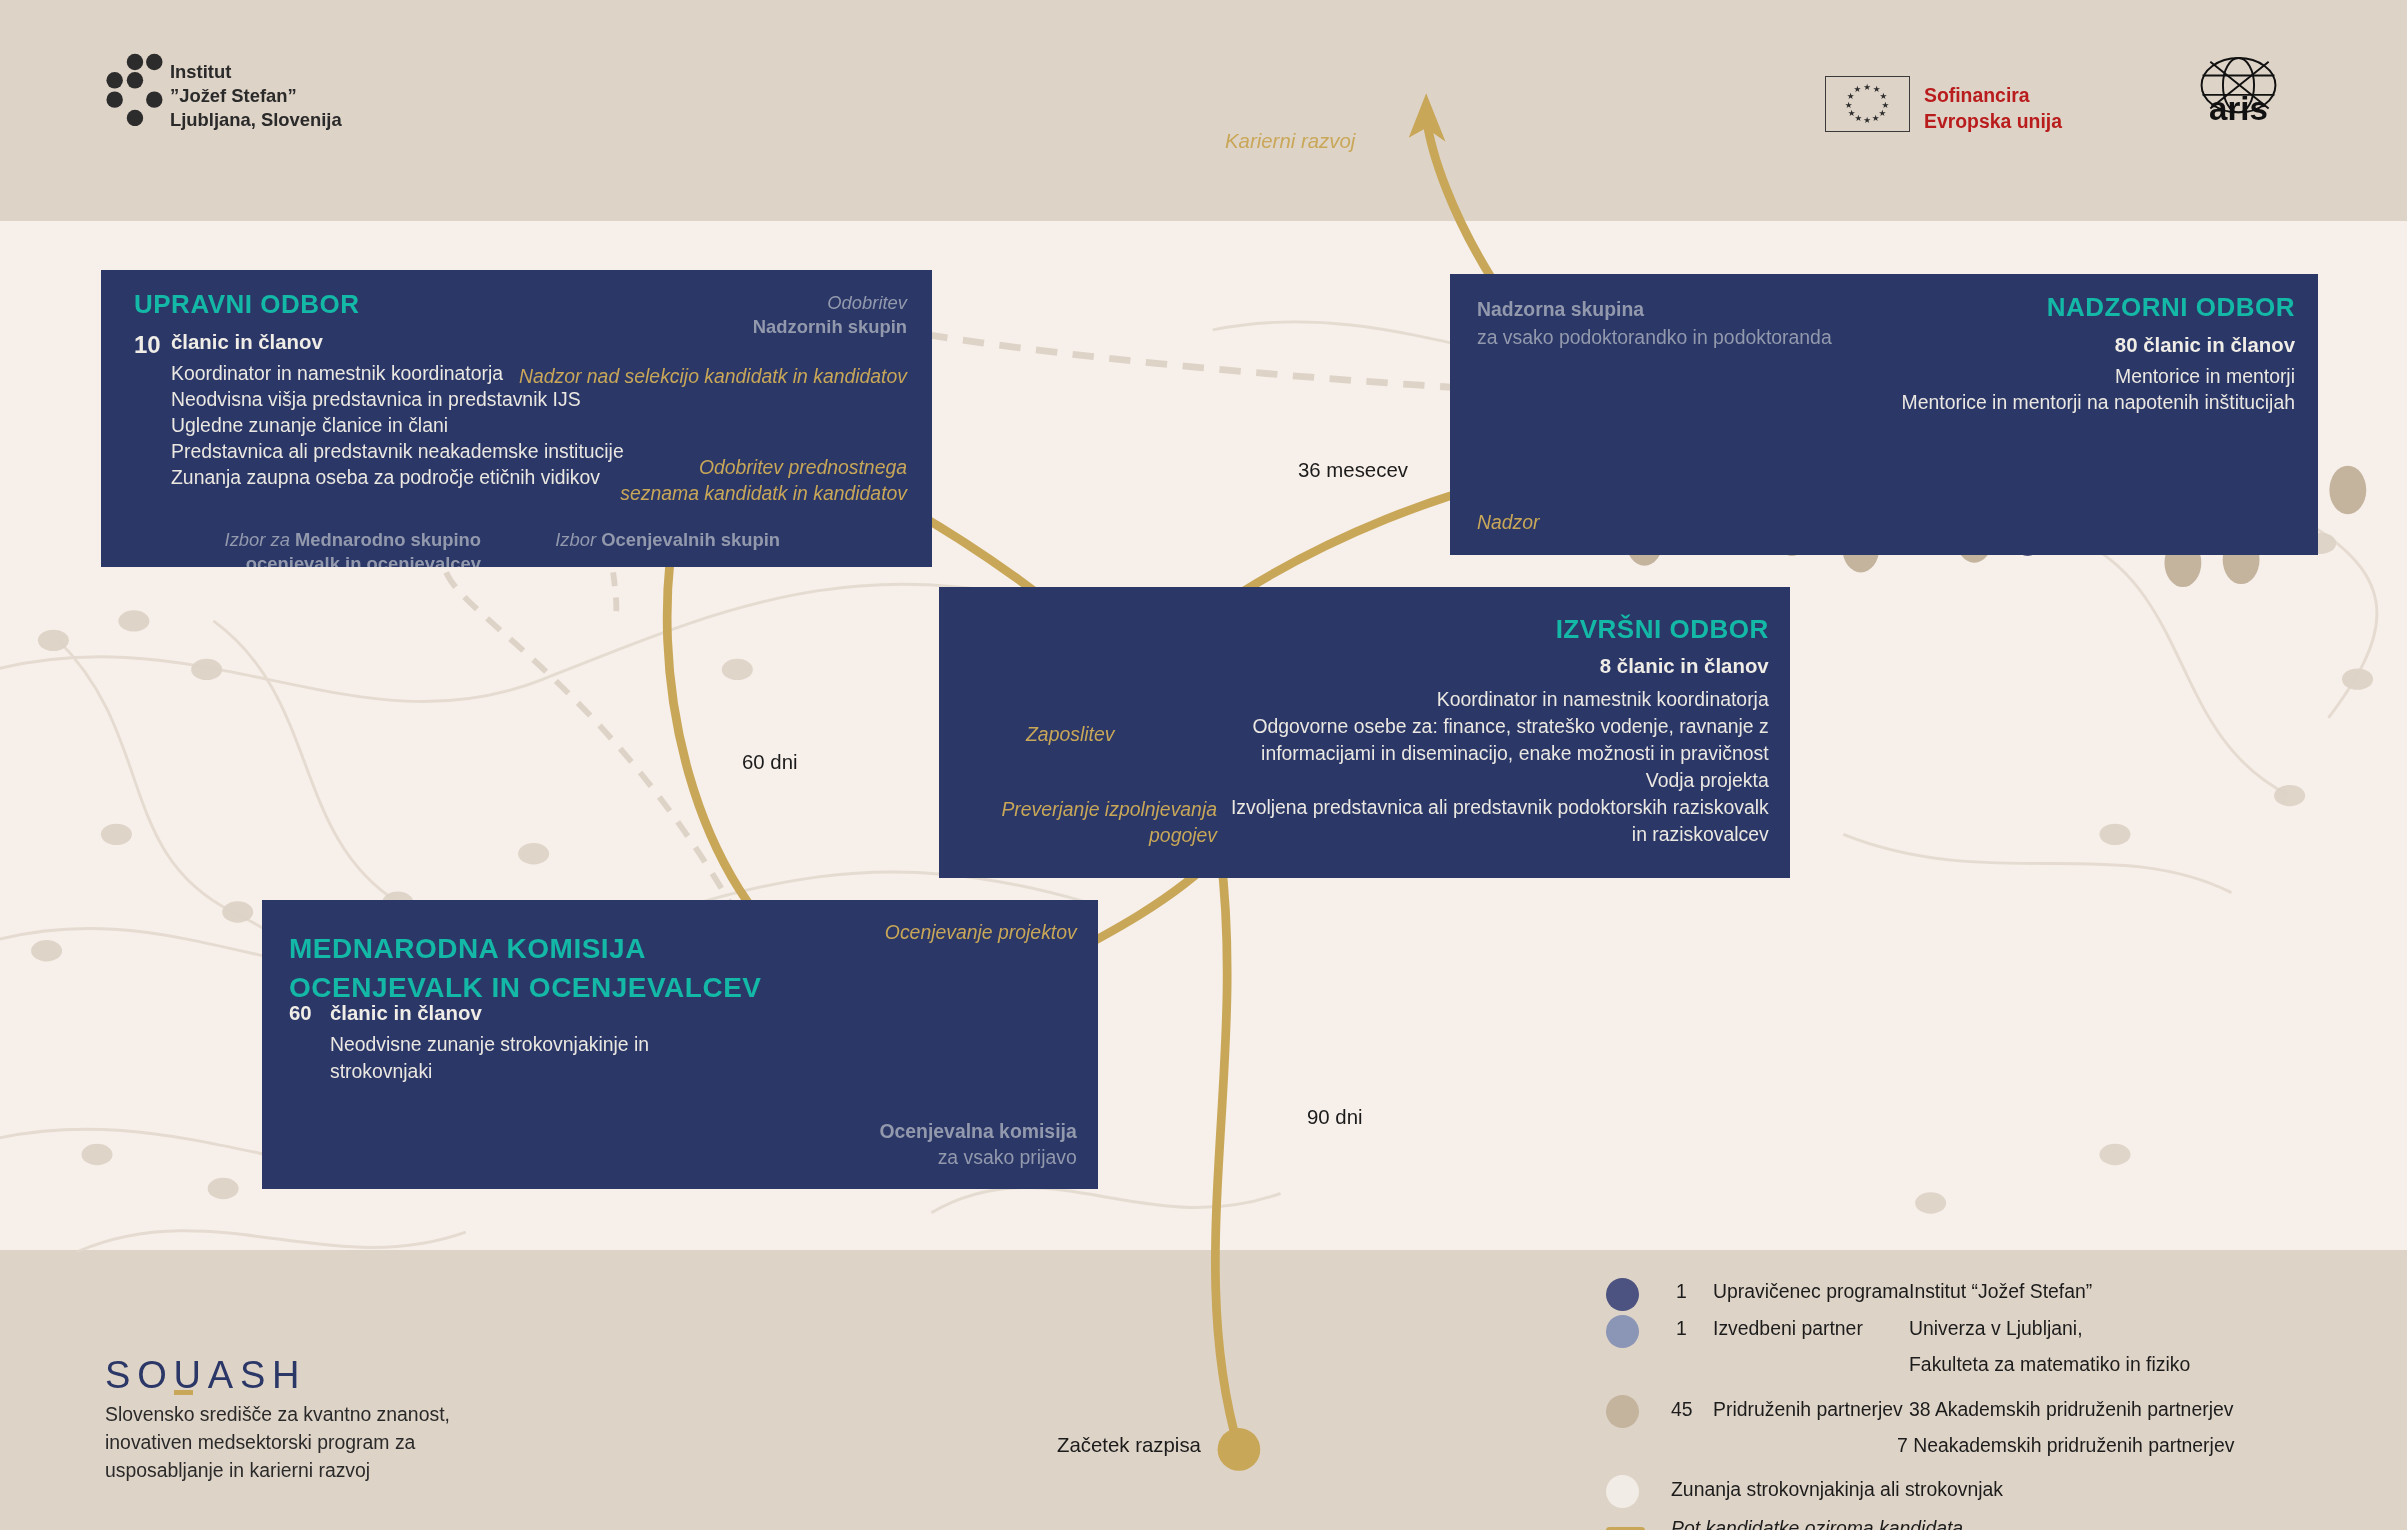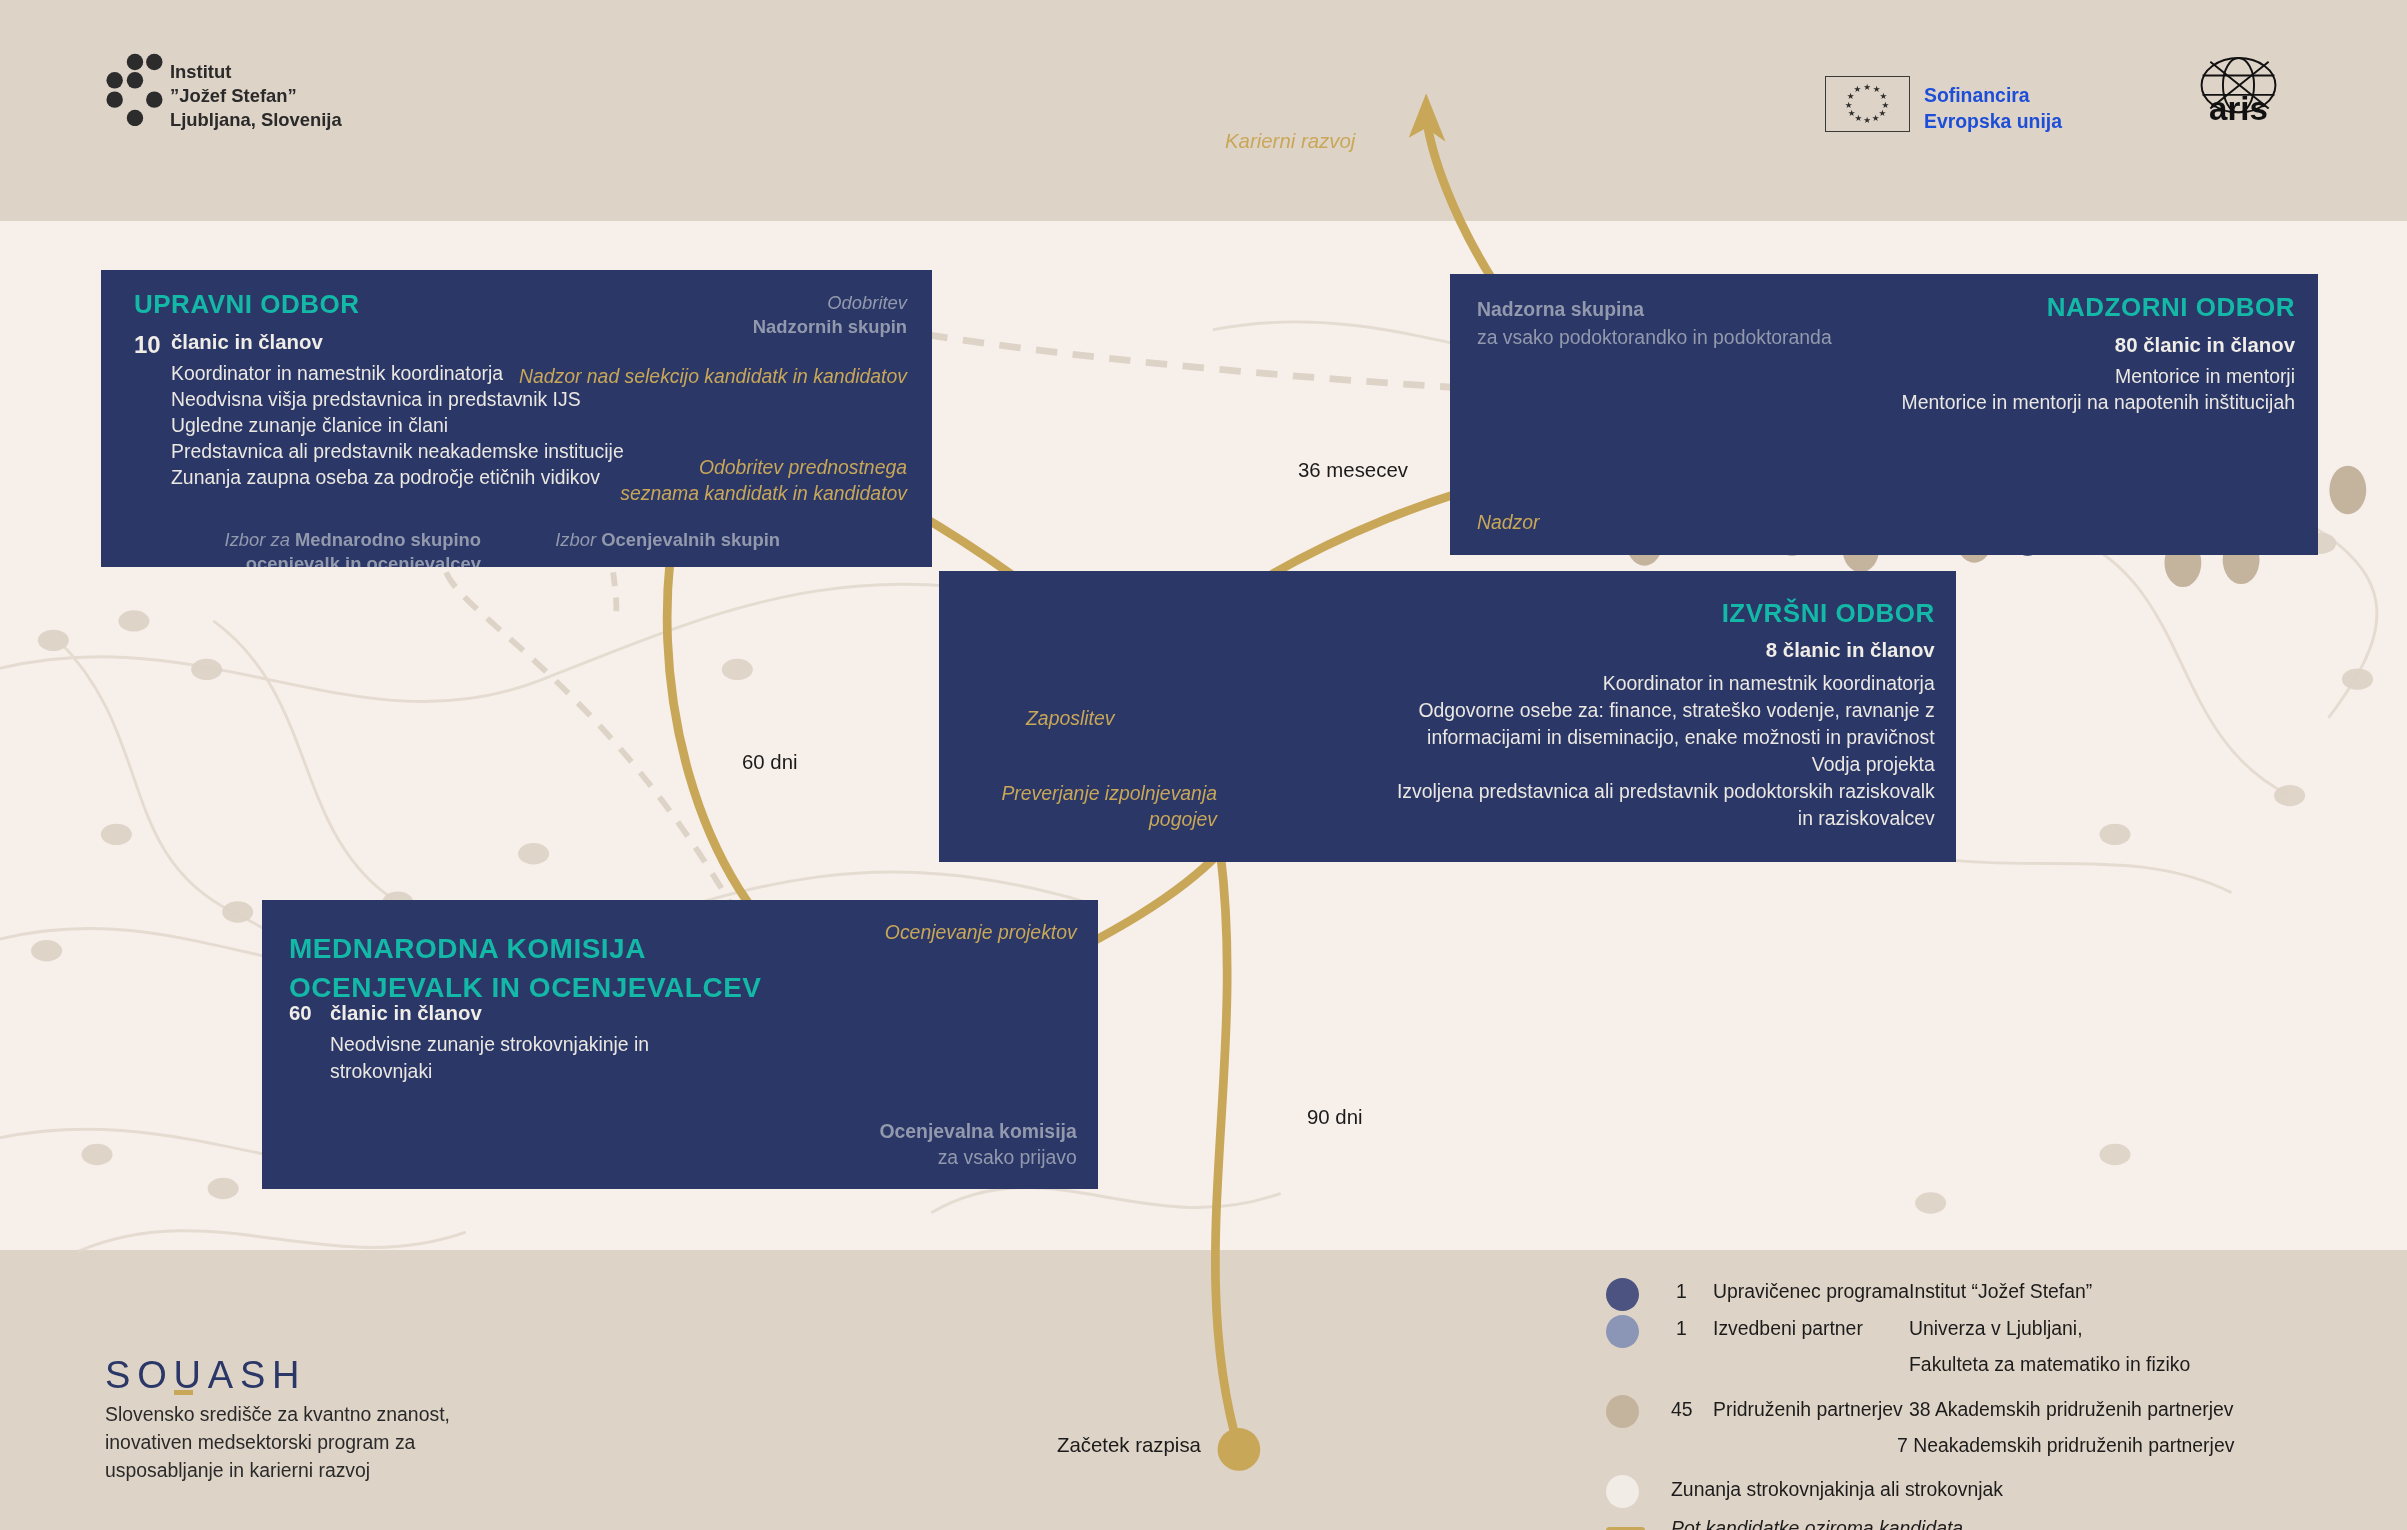--- a/index.html
+++ b/index.html
@@ -15,21 +15,21 @@
 
   
   .panel{position:absolute;background:#2a3767;overflow:hidden;}
   .ttl{color:#14b8a6;font-weight:bold;letter-spacing:0.5px;}
   .gold{color:#c9a758;font-style:italic;}
   .grey{color:#9399ad;}
   .greyi{color:#9399ad;font-style:italic;}
 
   #panel-upravni{left:101px;top:270px;width:831px;height:297px;}
   #panel-nadzorni{left:1450px;top:274px;width:868px;height:281px;}
-  #panel-izvrsni{left:939px;top:571px;width:1017px;height:291px;}
+  #panel-izvrsni{left:939px;top:587px;width:851px;height:291px;}
   #panel-mednarodna{left:262px;top:900px;width:836px;height:289px;}
 
   .uo-h{position:absolute;left:33px;top:19.4px;font-size:26px;}
   .uo-num{position:absolute;left:33px;top:61px;font-size:24px;font-weight:bold;color:#f0ece6;}
   .uo-numlbl{position:absolute;left:70px;top:61px;font-size:20.4px;font-weight:bold;color:#f0ece6;}
   .uo-list{position:absolute;left:70px;top:90px;font-size:19.4px;line-height:26px;color:#ebe7e1;}
   .uo-sub1{position:absolute;left:60px;top:258px;width:320px;text-align:right;font-size:18.4px;line-height:24px;}
   .uo-sub2{position:absolute;left:446px;top:258px;width:233px;text-align:right;font-size:18.4px;line-height:24px;}
   .uo-odo{position:absolute;right:25px;top:21.3px;text-align:right;font-size:18.4px;line-height:24px;}
   .uo-nadz{position:absolute;right:25px;top:93px;text-align:right;font-size:19.4px;line-height:26px;}
@@ -55,21 +55,21 @@
   .mk-okom{position:absolute;right:21.3px;bottom:19.4px;text-align:right;font-size:19.4px;line-height:26px;}
 
   
   .flab{position:absolute;color:#1b1b1b;font-size:20.4px;}
   .glab{position:absolute;color:#c9a758;font-style:italic;font-size:20.4px;}
 
   
   #ijs-logo{position:absolute;left:105px;top:53px;}
   #ijs-text{position:absolute;left:170px;top:60px;font-size:18.4px;font-weight:bold;line-height:24px;color:#2a2a2a;}
   #eu-box{position:absolute;left:1825px;top:76px;width:85px;height:56px;border:1.9px solid #3a3a3a;box-sizing:border-box;}
-  #eu-text{position:absolute;left:1924px;top:82px;font-size:19.4px;font-weight:bold;line-height:26px;color:#1d4ed8;}
+  #eu-text{position:absolute;left:1924px;top:82px;font-size:19.4px;font-weight:bold;line-height:26px;color:#b91c1c;}
   #aris-logo{position:absolute;left:2181px;top:56px;}
 
   
   #souash{position:absolute;left:105px;top:1354px;font-size:38px;letter-spacing:6.8px;color:#2a3767;font-weight:500;}
   #souash-u{position:absolute;left:174px;top:1390px;width:19.4px;height:4.9px;background:#c9a758;}
   #souash-sub{position:absolute;left:105px;top:1400px;font-size:19.4px;line-height:28px;color:#2a2a2a;}
 
   
   #legend{position:absolute;left:1606px;top:1276px;}
   .lg-row{position:absolute;font-size:19.4px;color:#1c1c1c;white-space:nowrap;}

